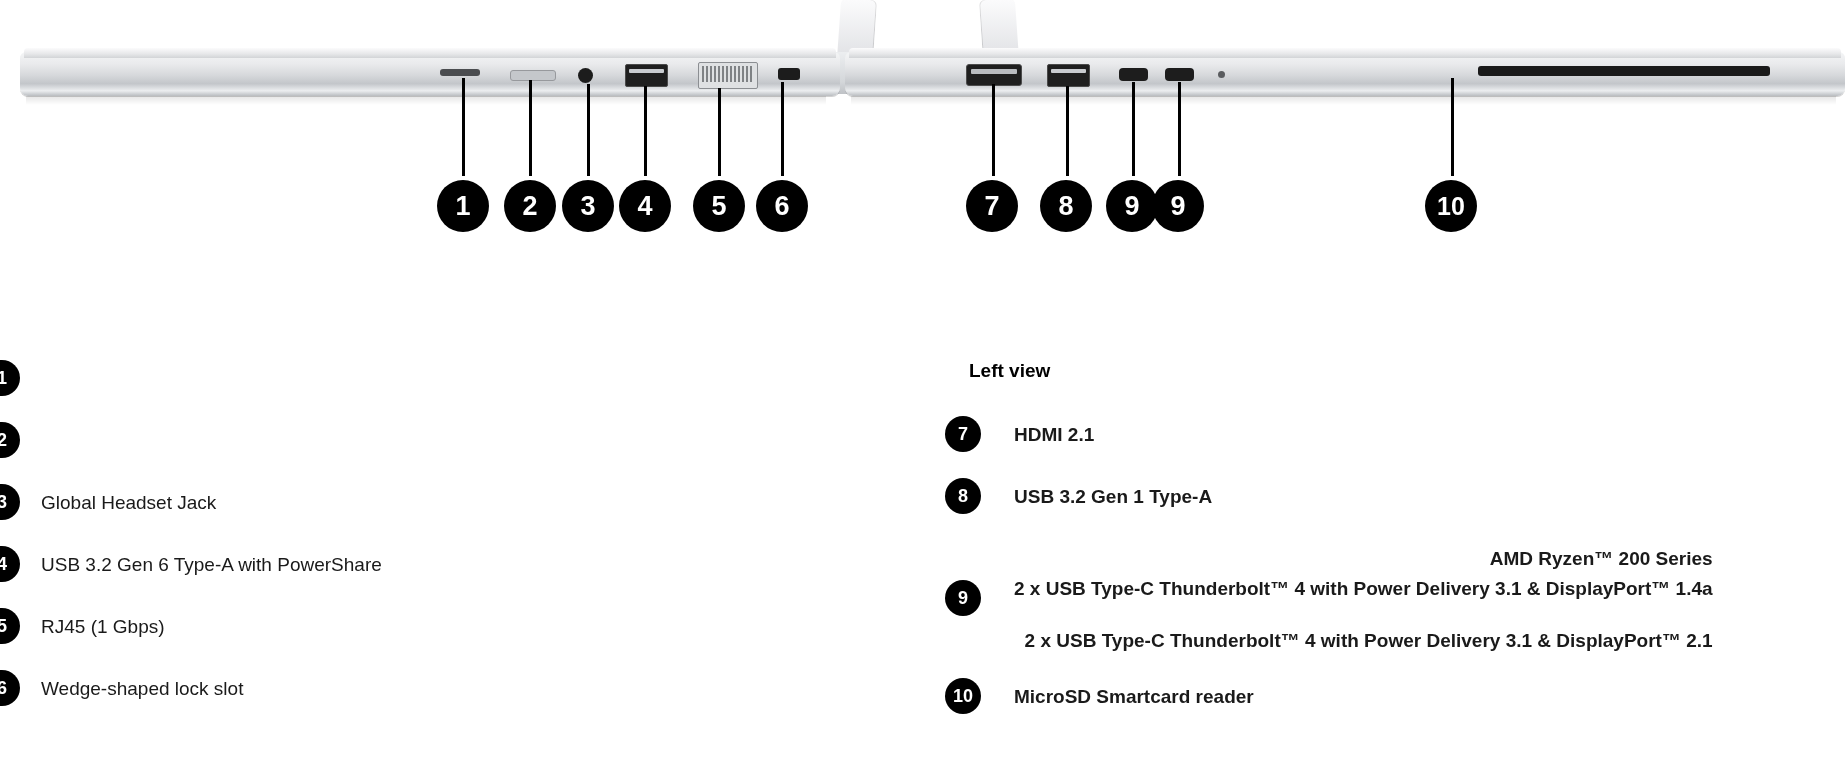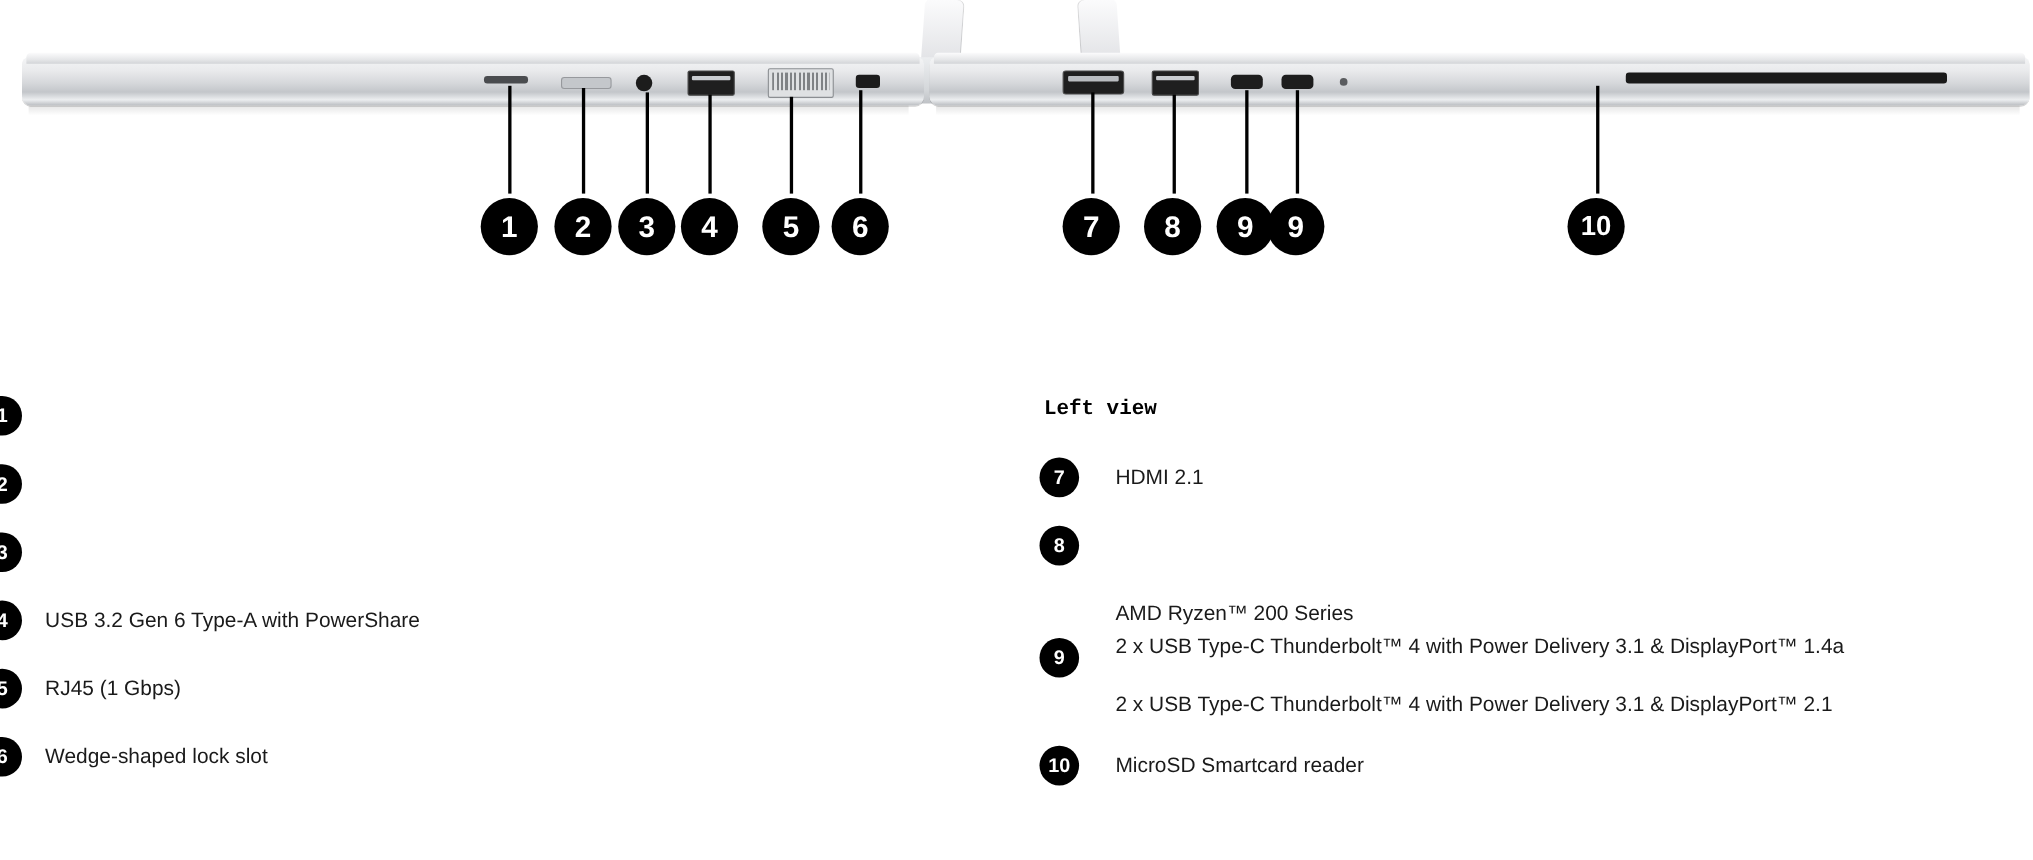--- a/index.html
+++ b/index.html
@@ -113,21 +113,21 @@
   }
   .col-right { left: 0px; width: 930px; }
   .col-left  { left: 945px; width: 890px; }
 
   .legend-title {
     font-size: 19px;
     font-weight: 700;
     color: #000;
     margin: 0 0 34px 15px;
   }
-  .col-left .legend-title { margin-left: 4px; font-family: Liberation Mono, monospace; }
+  .col-left .legend-title { margin-left: 24px; }
 
   .legend-row {
     display: flex;
     align-items: flex-start;
     margin-bottom: 26px;
   }
   .legend-badge {
     width: 36px;
     height: 36px;
     border-radius: 50%;
@@ -144,24 +144,24 @@
   .col-right .legend-badge { margin-left: -16px; }
   .col-left  .legend-badge { margin-left: 0; }
 
   .legend-text {
     font-size: 19px;
     line-height: 30px;
     color: #1a1a1a;
     margin-left: 21px;
     padding-top: 4px;
   }
-  .col-left .legend-text { margin-left: 33px; }
+  .col-left .legend-text { margin-left: 33px; font-weight: bold; }
 
   .legend-row.multiline { align-items: center; margin-bottom: 22px; }
-  .legend-text .group { margin-bottom: 22px; }
+  .legend-text .group { margin-bottom: 22px; text-align: right; }
   .legend-text .group:last-child { margin-bottom: 0; }
   .legend-text .line { display: block; }
 </style>
 </head>
 <body>
 
 <div class="diagram">
 
   <div class="device device-right">
 
@@ -255,20 +255,21 @@
   <div class="legend-row">
     <div class="legend-badge">1</div>
   </div>
 
   <div class="legend-row">
     <div class="legend-badge">2</div>
   </div>
 
   <div class="legend-row">
     <div class="legend-badge">3</div>
+    <div class="legend-text">Global Headset Jack</div>
   </div>
 
   <div class="legend-row">
     <div class="legend-badge">4</div>
     <div class="legend-text">USB 3.2 Gen 6 Type-A with PowerShare</div>
   </div>
 
   <div class="legend-row">
     <div class="legend-badge">5</div>
     <div class="legend-text">RJ45 (1 Gbps)</div>
@@ -283,20 +284,21 @@
 <div class="legend-col col-left">
   <div class="legend-title">Left view</div>
 
   <div class="legend-row">
     <div class="legend-badge">7</div>
     <div class="legend-text">HDMI 2.1</div>
   </div>
 
   <div class="legend-row">
     <div class="legend-badge">8</div>
+    <div class="legend-text">USB 3.2 Gen 1 Type-A</div>
   </div>
 
   <div class="legend-row multiline">
     <div class="legend-badge">9</div>
     <div class="legend-text">
       <div class="group">
         <span class="line">AMD Ryzen™ 200 Series</span>
         <span class="line">2 x USB Type-C Thunderbolt™ 4 with Power Delivery 3.1 &amp; DisplayPort™ 1.4a</span>
       </div>
       <div class="group">

